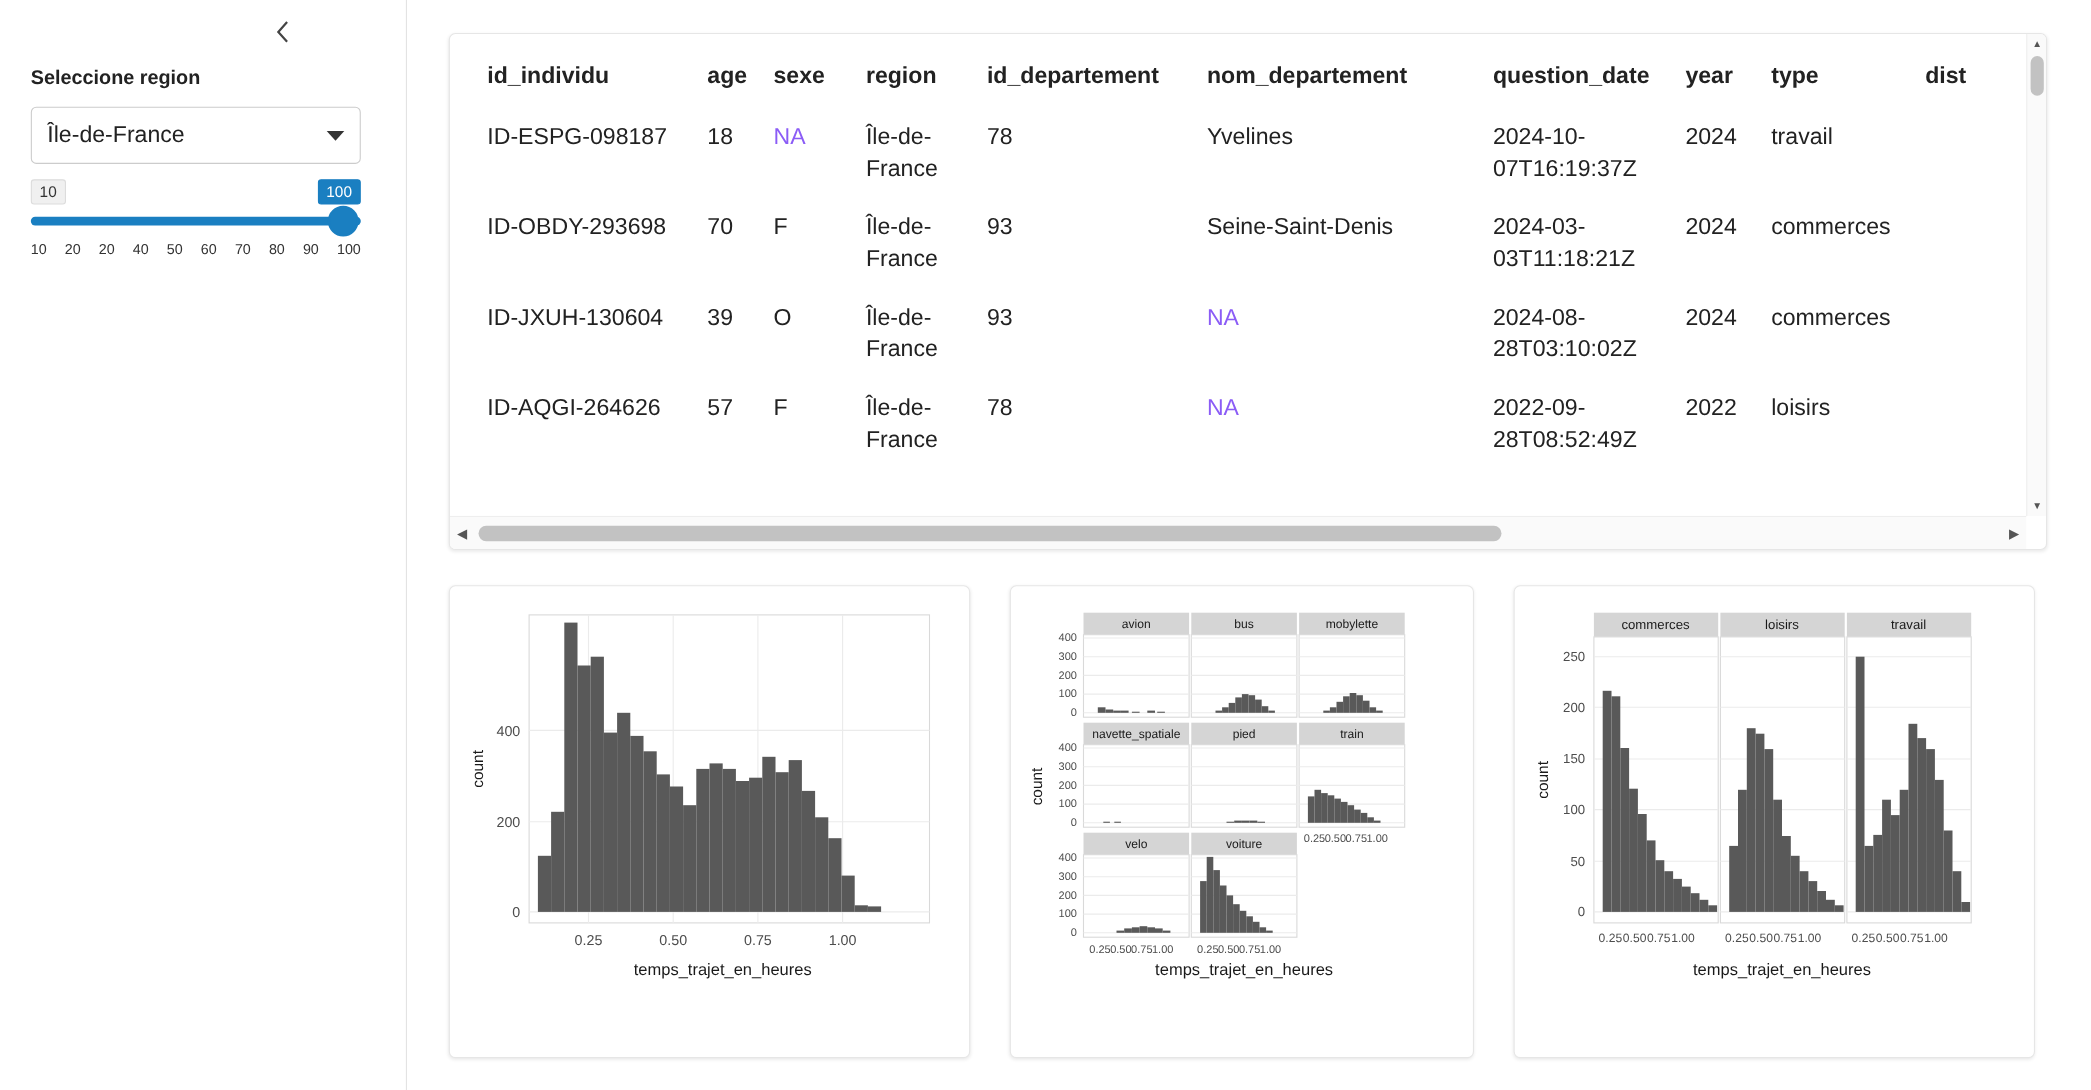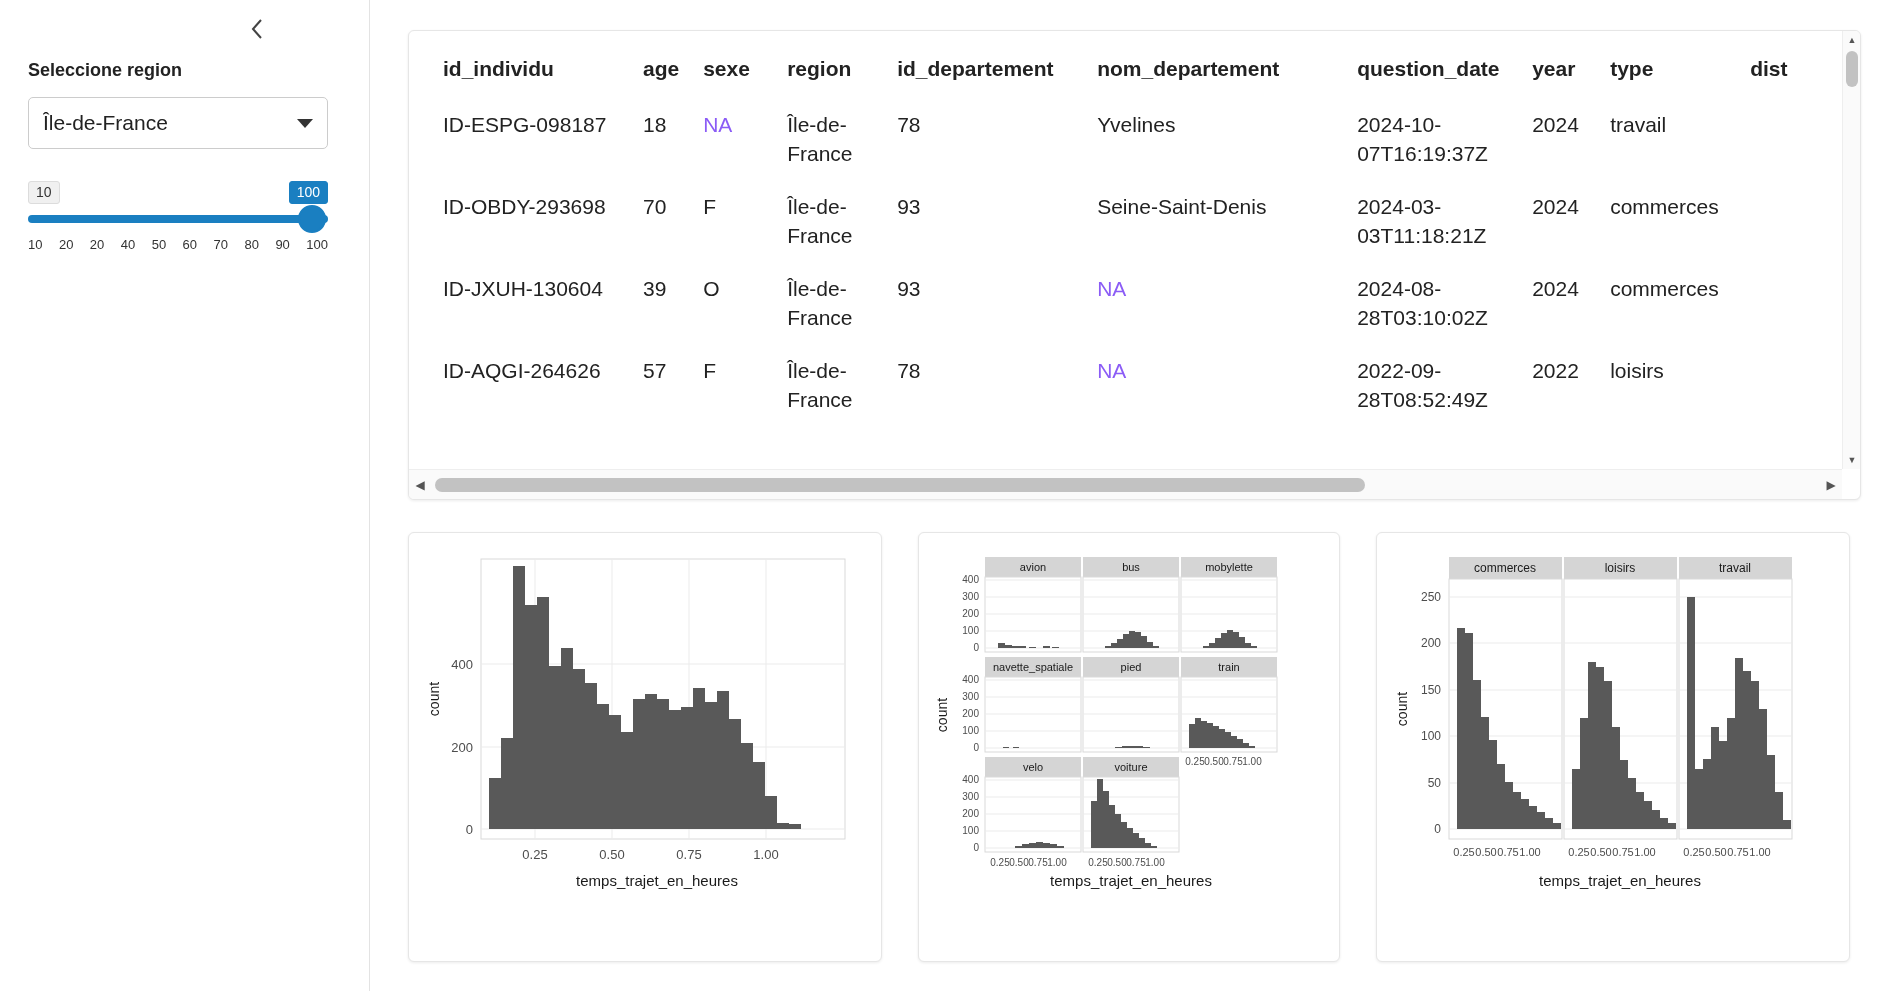--- a/index.html
+++ b/index.html
@@ -65,21 +65,21 @@
   .caret {
     width: 0; height: 0;
     border-left: 8px solid transparent;
     border-right: 8px solid transparent;
     border-top: 9px solid #333;
     margin-left: 8px;
   }
   #age-label { margin-top: 40px; }
 
   #slider-area {
-    margin-top: 32px;
+    margin-top: 14px;
     width: 300px;
     position: relative;
     height: 80px;
     text-align: center;
   }
   .slider-bubble {
     position: absolute;
     top: 0;
     font-size: 14px;
     padding: 3px 7px;

